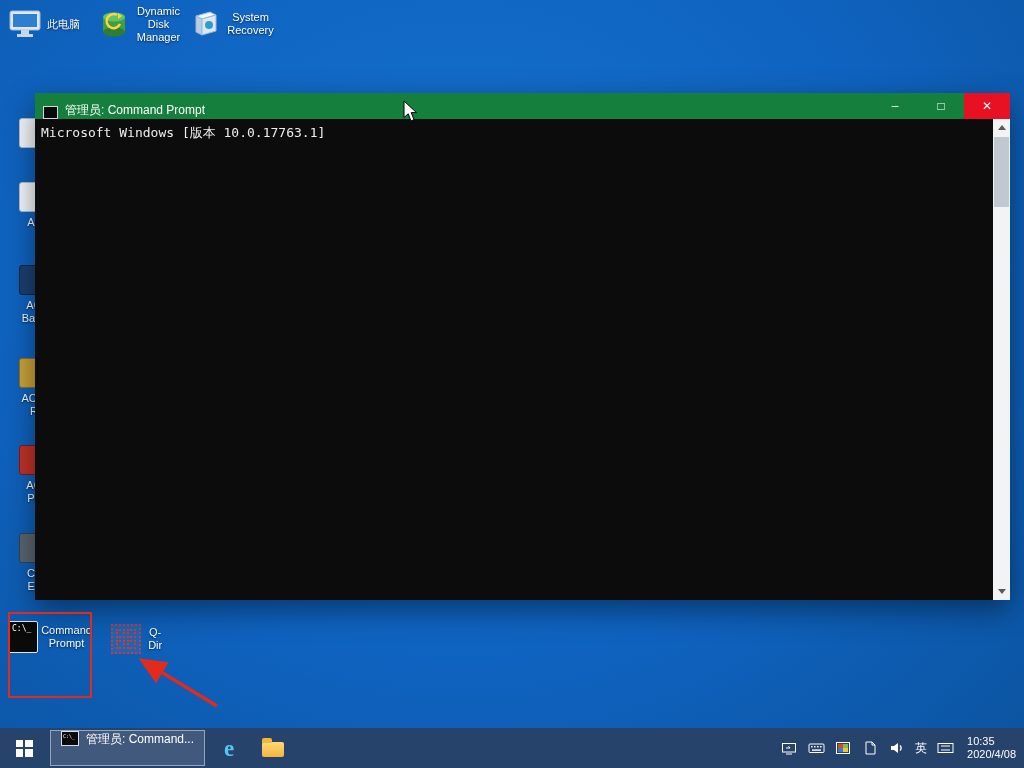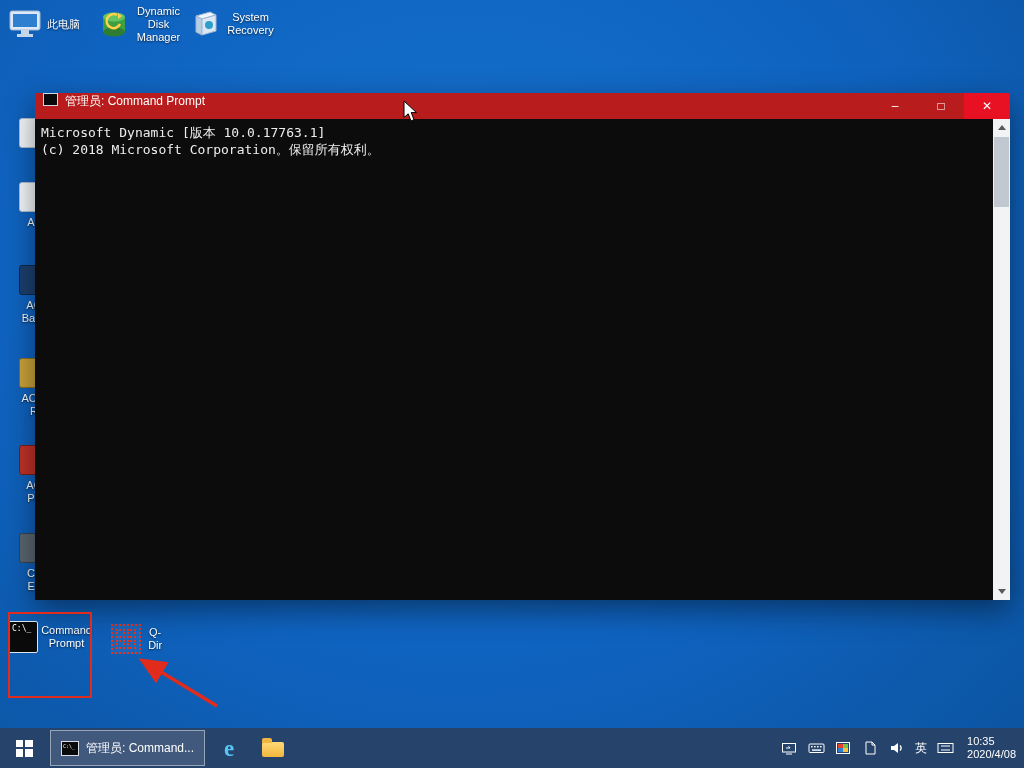--- a/index.html
+++ b/index.html
@@ -22,21 +22,21 @@
   .lp .lp-lb { margin-top:4px; }
   .lp-doc  { background:#f4f8fc; border:1px solid #aebfd2; }
   .lp-dark { background:#1c3f6e; border:1px solid #0f2746; }
   .lp-amber{ background:#caa23a; border:1px solid #8f6f1d; }
   .lp-red  { background:#c03228; border:1px solid #7d1c14; }
   .lp-gray { background:#5a6570; border:1px solid #39414a; }
 
   
   .cmd-window { position:absolute; left:35px; top:93px; width:975px; height:507px; z-index:2;
                 box-shadow:0 10px 28px rgba(0,0,0,.45); }
-  .titlebar { height:26px; background:#b91c1c; display:flex; align-items:flex-start; color:#fff; }
+  .titlebar { height:26px; background:#15803d; display:flex; align-items:flex-end; color:#fff; }
   .tb-icon { width:15px; height:13px; background:#0a0a0a; border:1px solid #cfd8e4; margin:0 7px 0 8px; }
   .tb-title { font-size:12px; flex:1; white-space:nowrap; overflow:hidden; }
   .tb-buttons { display:flex; height:26px; }
   .tb-btn { width:46px; height:26px; display:flex; align-items:center; justify-content:center;
             color:#fff; font-size:12px; cursor:default; }
   .tb-btn.close { background:#e81123; }
   .console { position:relative; width:100%; height:481px; background:#0c0c0c; overflow:hidden; }
   .console-text { position:absolute; left:6px; top:5px; right:22px;
                   font-family:"DejaVu Sans Mono", monospace; font-size:13px; color:#ededed; }
   .cline { min-height:17px; line-height:17px; white-space:pre; }
@@ -68,21 +68,21 @@
 
   
   .mouse { position:absolute; left:403px; top:100px; z-index:9; pointer-events:none; }
 
   
   .taskbar { position:absolute; left:0; bottom:0; width:1024px; height:40px; background:#26436b;
              display:flex; align-items:stretch; z-index:8; color:#fff; }
   .start { width:48px; display:flex; align-items:center; justify-content:center; }
   .winlogo { width:17px; height:17px; display:grid; grid-template-columns:1fr 1fr; grid-template-rows:1fr 1fr; gap:2px; }
   .winlogo div { background:#fff; }
-  .taskbtn { display:flex; align-items:center; gap:7px; padding:0 10px; margin:2px 2px;
+  .taskbtn { display:flex; align-items:flex-start; gap:7px; padding:0 10px; margin:2px 2px;
              background:rgba(255,255,255,.12); border:1px solid rgba(255,255,255,.45); max-width:160px; }
   .taskbtn .mini-cmd { width:18px; height:15px; background:#0a0a0a; border:1px solid #d7dee8; flex:none; position:relative; }
   .taskbtn .mini-cmd span { position:absolute; top:1px; left:1px; color:#fff; font-family:"DejaVu Sans Mono",monospace; font-size:5px; line-height:6px; }
   .taskbtn .tlabel { font-size:12px; white-space:nowrap; overflow:hidden; text-overflow:ellipsis; }
   .pinned { width:44px; display:flex; align-items:center; justify-content:center; }
   .ie { color:#56c5f2; font-size:23px; font-weight:bold; font-family:"Liberation Serif", serif; line-height:1; }
   .folder { width:22px; height:15px; background:linear-gradient(#ffd977,#f2b63e); border-radius:2px; position:relative; margin-top:3px; }
   .folder::before { content:""; position:absolute; top:-4px; left:0; width:10px; height:5px;
                     background:#f2b63e; border-radius:2px 2px 0 0; }
   .tray { margin-left:auto; display:flex; align-items:center; gap:9px; padding-right:8px; }
@@ -178,22 +178,21 @@
     <span class="tb-icon"></span>
     <span class="tb-title">管理员: Command Prompt</span>
     <div class="tb-buttons">
       <div class="tb-btn">–</div>
       <div class="tb-btn">□</div>
       <div class="tb-btn close">✕</div>
     </div>
   </div>
   <div class="console">
     <div class="console-text">
-      <div class="cline">Microsoft Dynamic [版本 10.0.17763.1]</div>
-      <div class="cline">(c) 2018 Microsoft Corporation。保留所有权利。</div>
+      <div class="cline">Microsoft Windows [版本 10.0.17763.1]</div>
       <div class="cline"></div>
     </div>
     <div class="sb">
       <div class="sb-btn sb-up">
           <span class="tri-up"></span>
         </div>
       <div class="sb-thumb"></div>
       <div class="sb-btn sb-dn">
           <span class="tri-dn"></span>
         </div>

